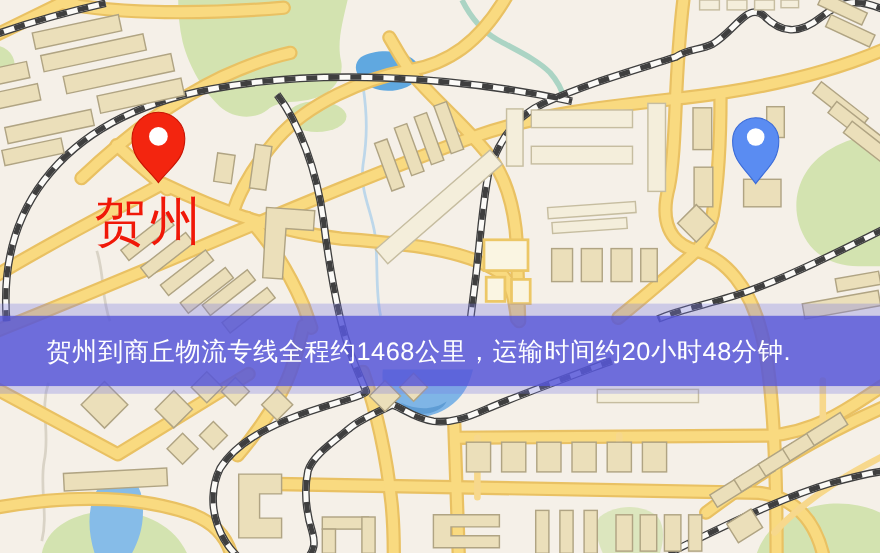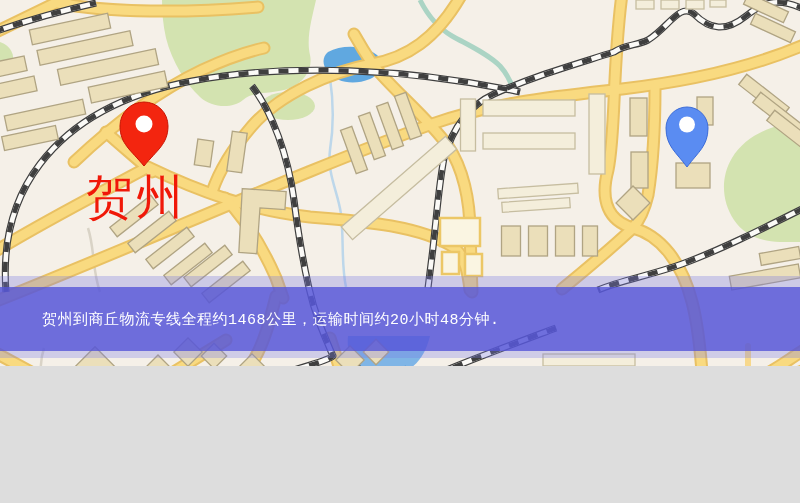--- a/index.html
+++ b/index.html
@@ -1,18 +1,18 @@
 <!DOCTYPE html>
 <html><head>
 <meta charset="utf-8">
 <style>
   html,body{margin:0;padding:0;background:#ddd;}
   .stage{
-    position:relative;width:800px;height:366px;overflow:hidden;
-    font-family:Liberation Mono, monospace;
+    position:relative;width:800px;height:503px;overflow:hidden;
+    font-family:Liberation Sans, sans-serif;
     background:#f5f0e8;
   }
   .stage svg{position:absolute;left:0;top:0;display:block;}
   .place-label{
     position:absolute;font-weight:500;font-size:47px;line-height:1;
     letter-spacing:3px;white-space:nowrap;
     text-shadow:0 0 2px rgba(255,255,255,0.35);
   }
   .origin-label{left:86px;top:177px;color:#f01808;}
   .dest-label{left:642px;top:176px;color:#2420cf;}
@@ -23,21 +23,21 @@
   }
   .banner::before{
     content:"";position:absolute;left:0;top:-11px;width:100%;height:11px;
     background:rgba(120,122,228,0.32);
   }
   .banner::after{
     content:"";position:absolute;left:0;bottom:-7px;width:100%;height:7px;
     background:rgba(120,122,228,0.30);
   }
   .banner span{
-    padding-left:42px;color:#ffffff;font-size:15px;letter-spacing:0.5px;
+    padding-left:42px;color:#ffffff;font-size:23px;letter-spacing:0.5px;
     white-space:nowrap;
   }
 </style>
 </head>
 <body>
 
 <div class="stage">
 
   <svg width="800" height="503" viewBox="0 0 800 503">
 

